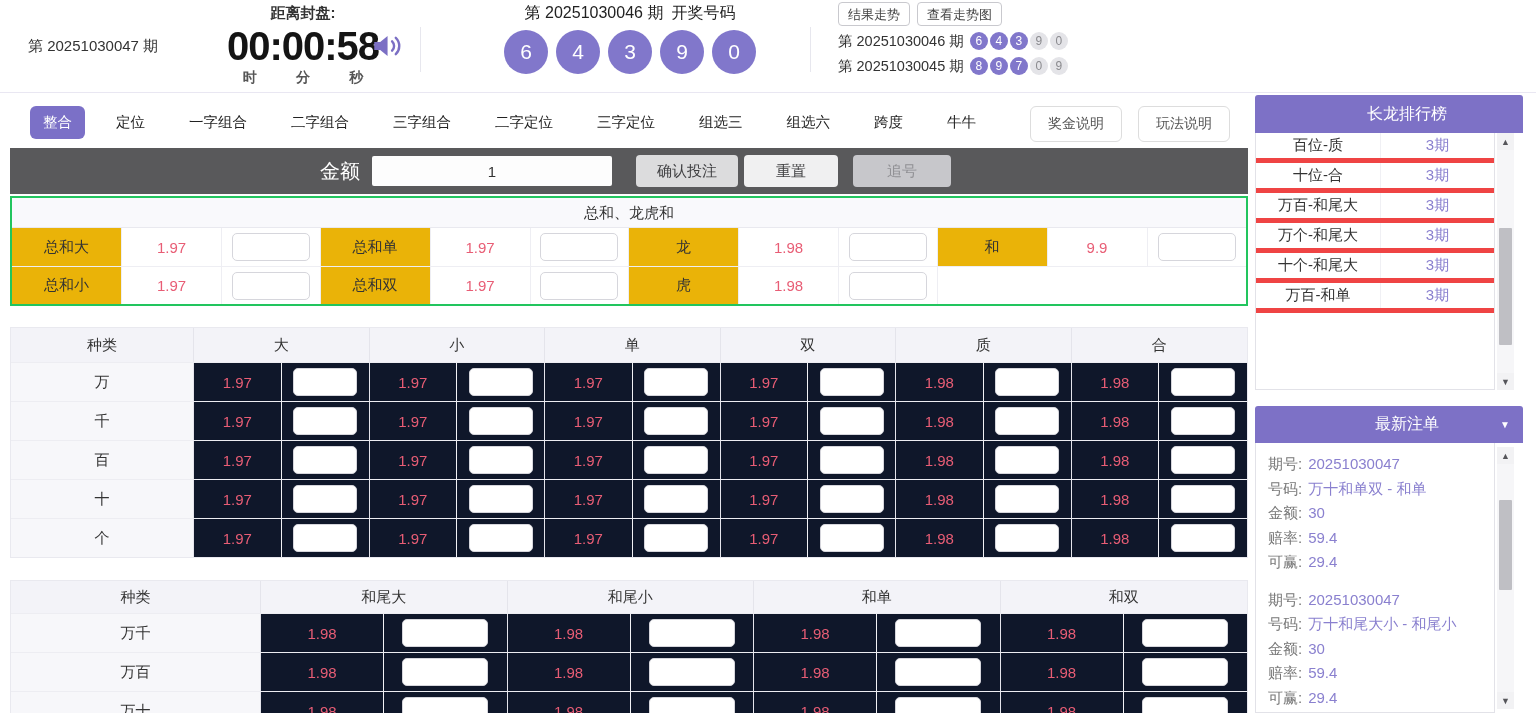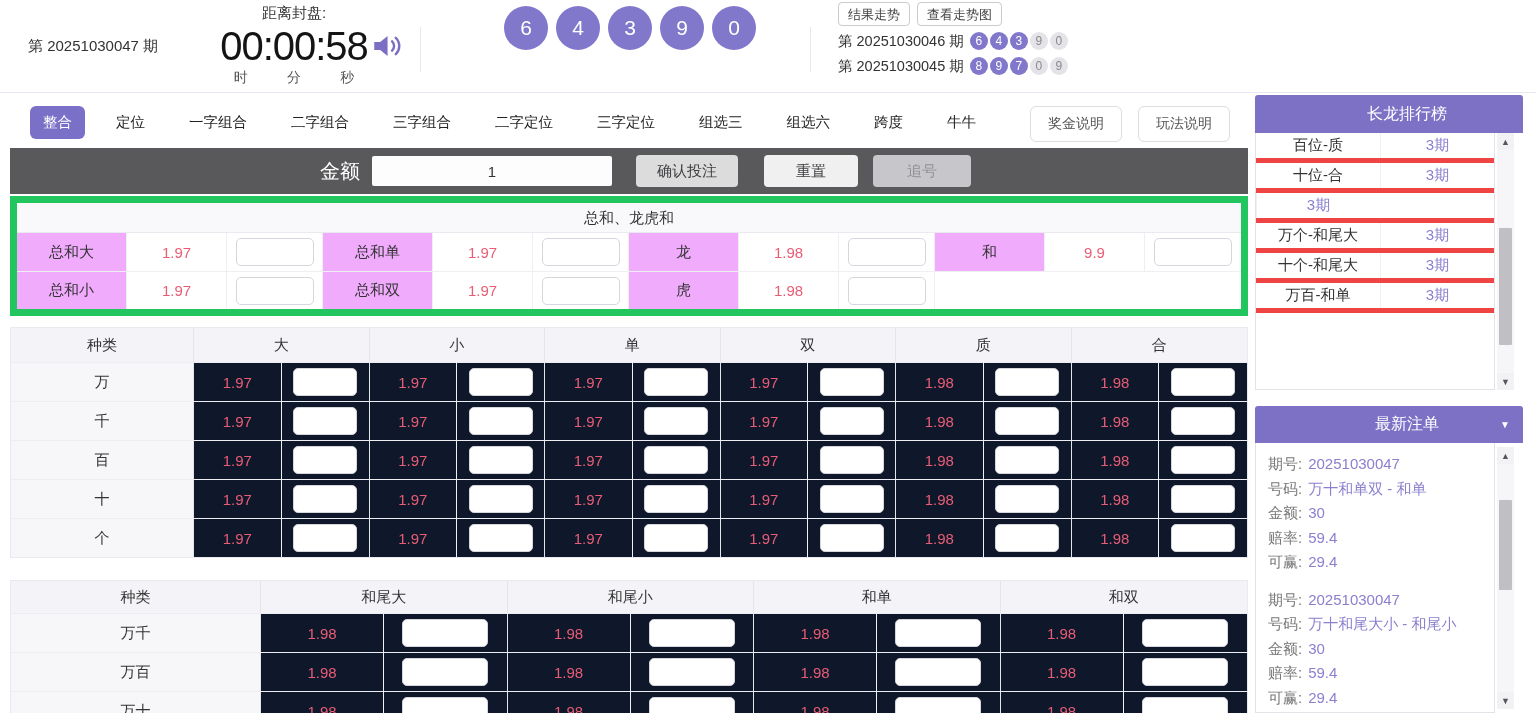--- a/index.html
+++ b/index.html
@@ -3,21 +3,21 @@
 <meta charset="utf-8">
 <style>
   * { margin:0; padding:0; box-sizing:border-box; }
   html,body { width:1536px; height:713px; overflow:hidden; background:#fff;
     font-family:"Liberation Sans", sans-serif; color:#333; }
 
   
   .topbar { position:absolute; left:0; top:0; width:1536px; height:93px; background:#fff;
     border-bottom:1px solid #e9e7f2; }
   .issue-current { position:absolute; left:28px; top:37px; font-size:15px; color:#333; }
-  .countdown { position:absolute; left:200px; top:0; width:188px; text-align:center; }
+  .countdown { position:absolute; left:209px; top:0; width:188px; text-align:center;font-weight:bold; }
   .cd-title { font-size:15px; color:#333; padding-top:4px; }
   .cd-time { font-size:40px; letter-spacing:-1px; color:#141414; line-height:46px; }
   .cd-units { display:flex; justify-content:space-around; padding:0 14px; font-size:14px; color:#555; }
   .speaker { position:absolute; left:370px; top:29px; width:34px; height:34px; cursor:pointer; }
   .vdiv { position:absolute; top:27px; height:45px; width:1px; background:#e7e7ee; }
   .draw { position:absolute; left:455px; top:0; width:350px; text-align:center; }
   .draw-title { font-size:16px; color:#222; padding-top:3px; }
   .draw-title .sp { margin-left:8px; }
   .draw-balls { margin-top:6px; display:flex; justify-content:center; gap:8px; }
   .ball { width:44px; height:44px; border-radius:50%; background:#8177cb; color:#fff;
@@ -43,33 +43,33 @@
     font-size:14px; padding:8px 17px; cursor:pointer; }
 
   
   .betbar { position:absolute; left:10px; top:148px; width:1238px; height:46px; background:#59595b;
     display:flex; align-items:center; }
   .amount-label { color:#fff; font-size:20px; margin-left:310px; }
   .amount-input { width:240px; height:30px; margin-left:12px; border:none; border-radius:2px;
     background:#fdfdfd; text-align:center; font-size:15px; color:#333; }
   .bb-btn { height:32px; border:none; border-radius:4px; font-size:15px; cursor:pointer; }
   .btn-confirm { margin-left:24px; background:#dcdcdd; color:#3f3f41; padding:0 21px; }
-  .btn-reset { margin-left:26px; background:#f0f0f1; color:#3f3f41; padding:0 32px; }
+  .btn-reset { margin-left:6px; background:#f0f0f1; color:#3f3f41; padding:0 32px; }
   .btn-chase { margin-left:15px; background:#c7c7cb; color:#909094; padding:0 34px; }
 
   
-  .sum-section { position:absolute; left:10px; top:196px; width:1238px; border:7px solid #22c55e; background:#fff; }
+  .sum-section { position:absolute; left:10px; top:196px; width:1238px; border:2px solid #22c55e; background:#fff; }
   .sum-title { height:30px; line-height:30px; text-align:center; font-size:15px; color:#333;
     background:#f9f9fc; border-bottom:1px solid #e9e9ef; }
   .sum-row { display:grid; grid-template-columns:repeat(4, 110px 100px 1fr); }
   .sum-row + .sum-row .scell { border-top:1px solid #eeeef3; }
   .scell { height:38px; display:flex; align-items:center; justify-content:center; font-size:15px;
     border-right:1px solid #eeeef3; }
   .scell.last { border-right:none; }
-  .sum-label { background:#f0abfc; color:#333; }
+  .sum-label { background:#eab308; color:#333; }
   .sum-odds { color:#e85d75; }
   .odds-input { height:28px; border:1px solid #d6d6dc; border-radius:5px; background:#fff; }
   .sum-section .odds-input { width:78px; }
 
   
   .otable { position:absolute; left:10px; width:1238px; border:1px solid #e9e9ef; background:#0f172a; }
   .pos-table { top:327px; }
   .tail-table { top:580px; height:134px; border-bottom:none; overflow:hidden; }
   .thead { display:grid; background:#f3f3f8; }
   .pos-table .thead { grid-template-columns:183px repeat(12,1fr); }
@@ -141,20 +141,23 @@
     <svg viewBox="0 0 24 24" width="34" height="34">
       <path d="M3 9.2v5.6h4.2L12.4 19V5L7.2 9.2H3z" fill="#7b6fc4"></path>
       <path d="M15.6 8.7a4.6 4.6 0 0 1 0 6.6" stroke="#7b6fc4" stroke-width="1.7" fill="none" stroke-linecap="round"></path>
       <path d="M18.2 6.2a8.1 8.1 0 0 1 0 11.6" stroke="#7b6fc4" stroke-width="1.7" fill="none" stroke-linecap="round"></path>
     </svg>
   </span>
 
   <div class="vdiv" style="left:420px"></div>
 
   <div class="draw">
+    <div class="draw-title">
+      <span>第 20251030046 期</span><span class="sp">开奖号码</span>
+    </div>
     <div class="draw-balls" id="draw-balls">
         <div class="ball">6</div>
         <div class="ball">4</div>
         <div class="ball">3</div>
         <div class="ball">9</div>
         <div class="ball">0</div>
       </div>
   </div>
 
   <div class="vdiv" style="left:810px"></div>
@@ -478,20 +481,21 @@
   <div class="panel-body dragon-rows" id="dragon-rows">
       <div class="dragon-row">
         <div class="dr-name">百位-质</div>
         <div class="dr-count">3期</div>
       </div>
       <div class="dragon-row">
         <div class="dr-name">十位-合</div>
         <div class="dr-count">3期</div>
       </div>
       <div class="dragon-row">
+        <div class="dr-name">万百-和尾大</div>
         <div class="dr-count">3期</div>
       </div>
       <div class="dragon-row">
         <div class="dr-name">万个-和尾大</div>
         <div class="dr-count">3期</div>
       </div>
       <div class="dragon-row">
         <div class="dr-name">十个-和尾大</div>
         <div class="dr-count">3期</div>
       </div>

